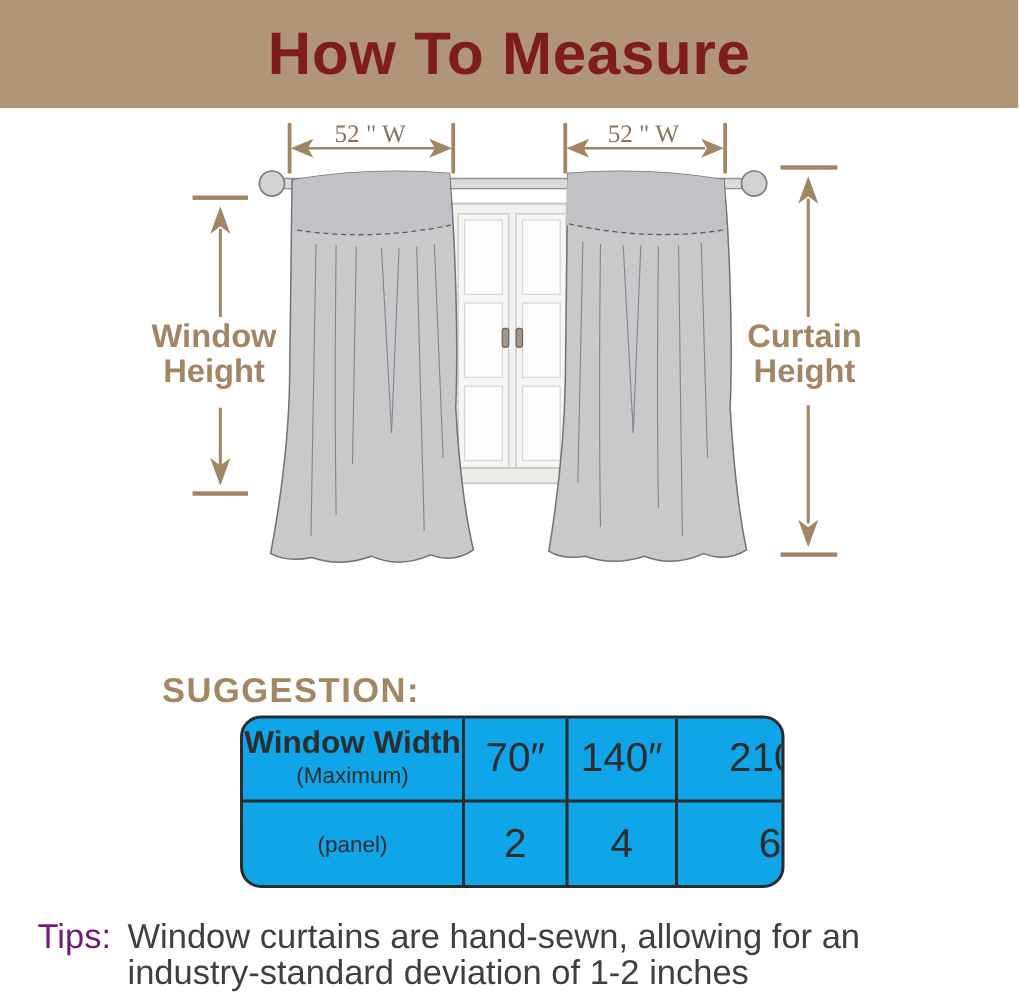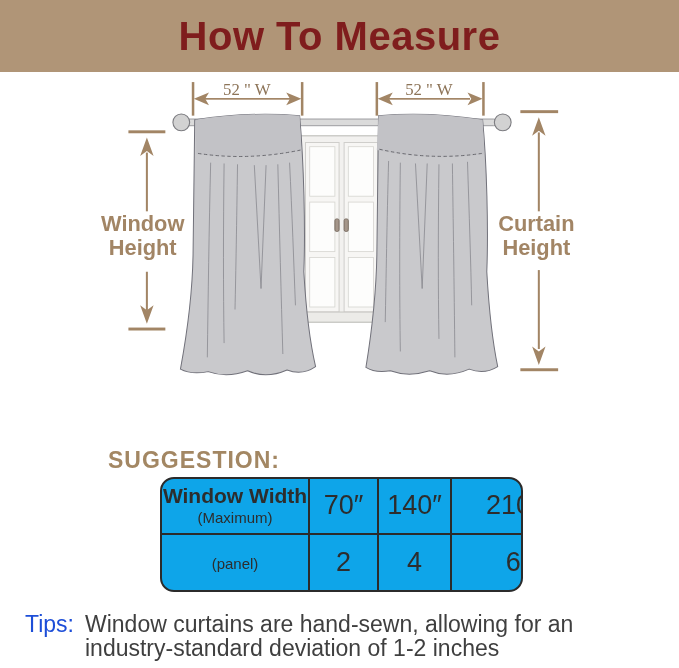--- a/index.html
+++ b/index.html
@@ -41,21 +41,21 @@
   .cell.last-row{border-bottom:none;}
   .cell .lbl{font-weight:700;font-size:21px;line-height:1.05;}
   .cell .sub{font-size:15px;margin-top:2px;}
   .cell .val{font-size:27px;}
   
   .tips{
     position:absolute;left:25px;top:612px;width:645px;
     display:flex;align-items:flex-start;gap:11px;
     font-size:23px;line-height:1.06;color:#3f3f3f;
   }
-  .tips .tips-label{color:#1d4ed8;white-space:nowrap;}
+  .tips .tips-label{color:#701a75;white-space:nowrap;}
 </style>
 </head>
 <body>
 
 <div class="header">
   <h1>How To Measure</h1>
 </div>
 
 <div class="diagram">
   <svg width="679" height="376" viewBox="0 72 679 448">

